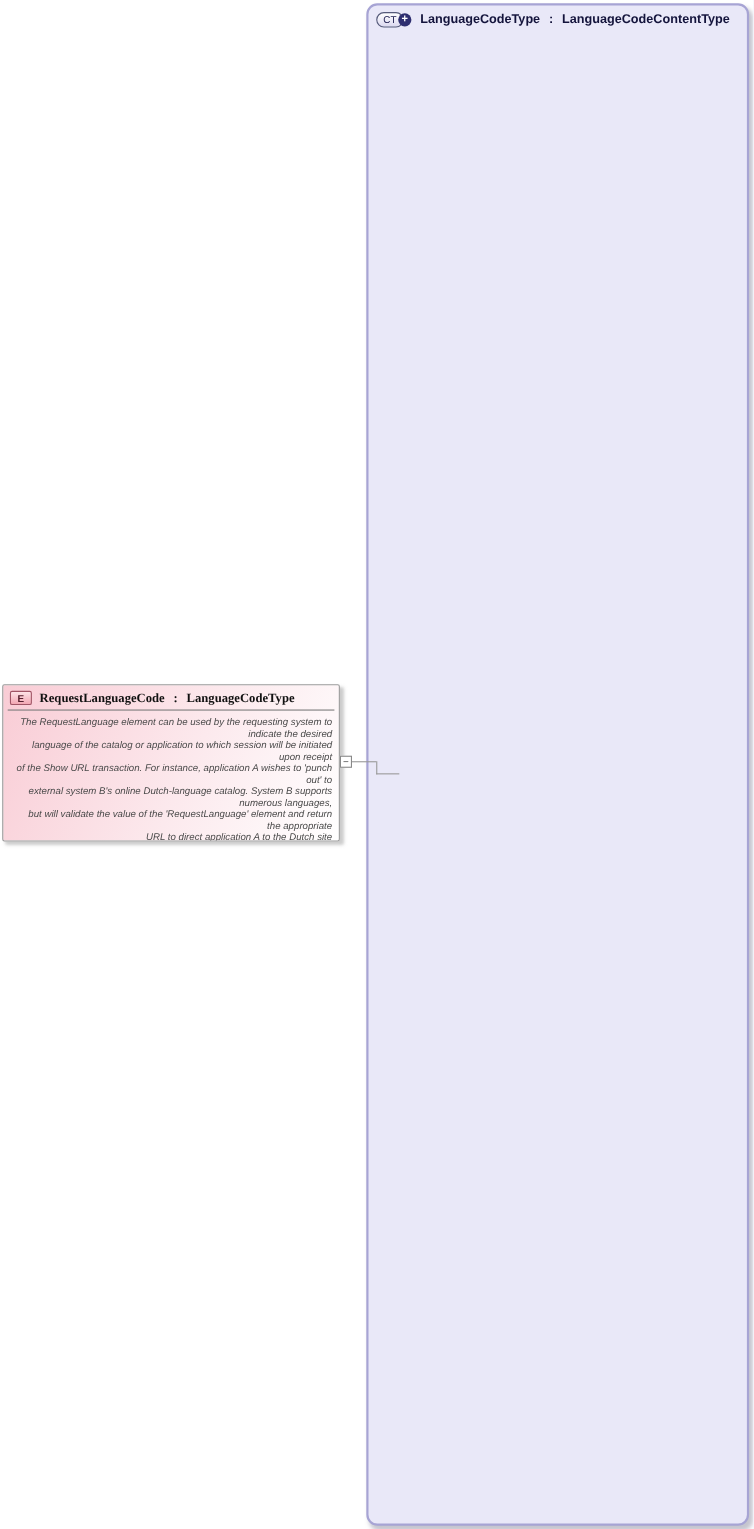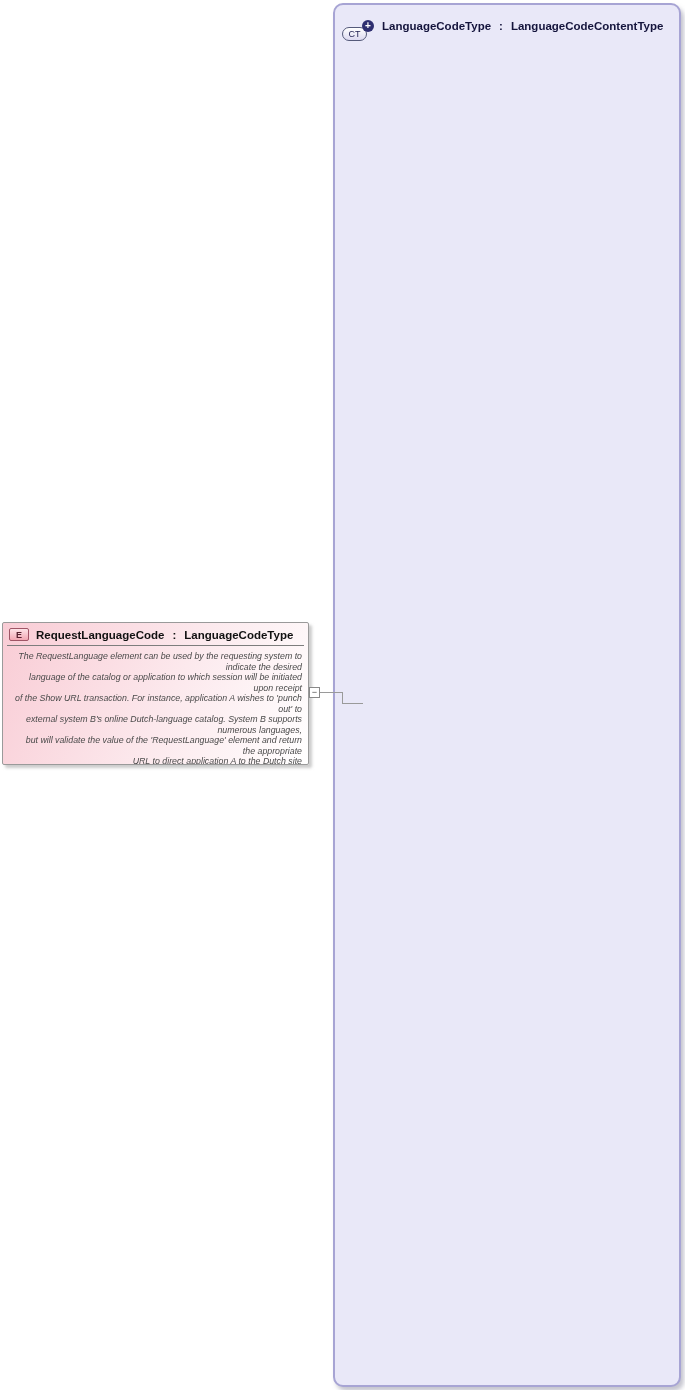--- a/index.html
+++ b/index.html
@@ -14,35 +14,35 @@
   .doc { font-style:italic; color:#4a4a4a; white-space:pre; }
 
   
   .e-box { position:absolute; left:2px; top:622px; width:307px; height:143px;
            background:linear-gradient(115deg,#f9ccd5 0%,#fce9ed 55%,#ffffff 100%);
            border:1px solid #9a9a9a; border-radius:2px;
            box-shadow:3px 3px 3px rgba(170,170,170,.6); overflow:hidden; }
   .e-box .box-head { padding:5px 6px 3px; }
   .e-icon { width:20px; height:13px; background:linear-gradient(#fde3e7,#f2a7b3);
             border:1px solid #a05566; border-radius:2px; color:#55202e; }
-  .e-title, .t-colon, .t-type { font-weight:bold; font-size:11.5px; color:#111; }
+  .e-title, .t-colon, .t-type { font-weight:bold; font-size:11.5px; color:#111;font-family:Liberation Serif, serif; }
   .t-colon { margin:0 1px; }
   .e-box .sep { margin:1px 4px 2px; }
   .e-doc { padding:3px 6px; font-size:8.8px; line-height:10.5px;text-align:right; }
 
   
   .ct-box { position:absolute; left:333px; top:3px; width:348px; height:1384px;
             background:#e9e8f8; border:2px solid #a7a4d4; border-radius:10px;
             box-shadow:3px 4px 4px rgba(140,140,160,.5); }
   .ct-head { display:flex; align-items:center; gap:8px; padding:6px 7px; }
   .ct-wrap { position:relative; display:inline-flex; align-items:center; flex:none; }
   .ct-label { width:25px; height:14px; border:1px solid #555a7a; border-radius:7px;
               background:linear-gradient(#ffffff,#dcd9f0); display:inline-flex;
               align-items:center; justify-content:center; font-size:9px;
-              font-weight:normal; color:#1c1c4e;margin-top:16px; }
+              font-weight:normal; color:#1c1c4e; }
   .ct-plus { width:12px; height:12px; border-radius:50%; background:#2e2e70;
              color:#ffffff; font-size:10px; line-height:11px; text-align:center;
              font-weight:bold; margin-left:-5px; z-index:1; }
   .ct-title, .ct-title-colon { font-weight:bold; font-size:11.5px; color:#14143c; }
 
   
   .conn { position:absolute; background:#9a9a9a; z-index:3; }
   .minus-box { position:absolute; left:309px; top:687px; width:11px; height:11px;
                background:#ffffff; border:1px solid #888888; z-index:4;
                font-size:9px; line-height:8px; text-align:center; color:#444; }

